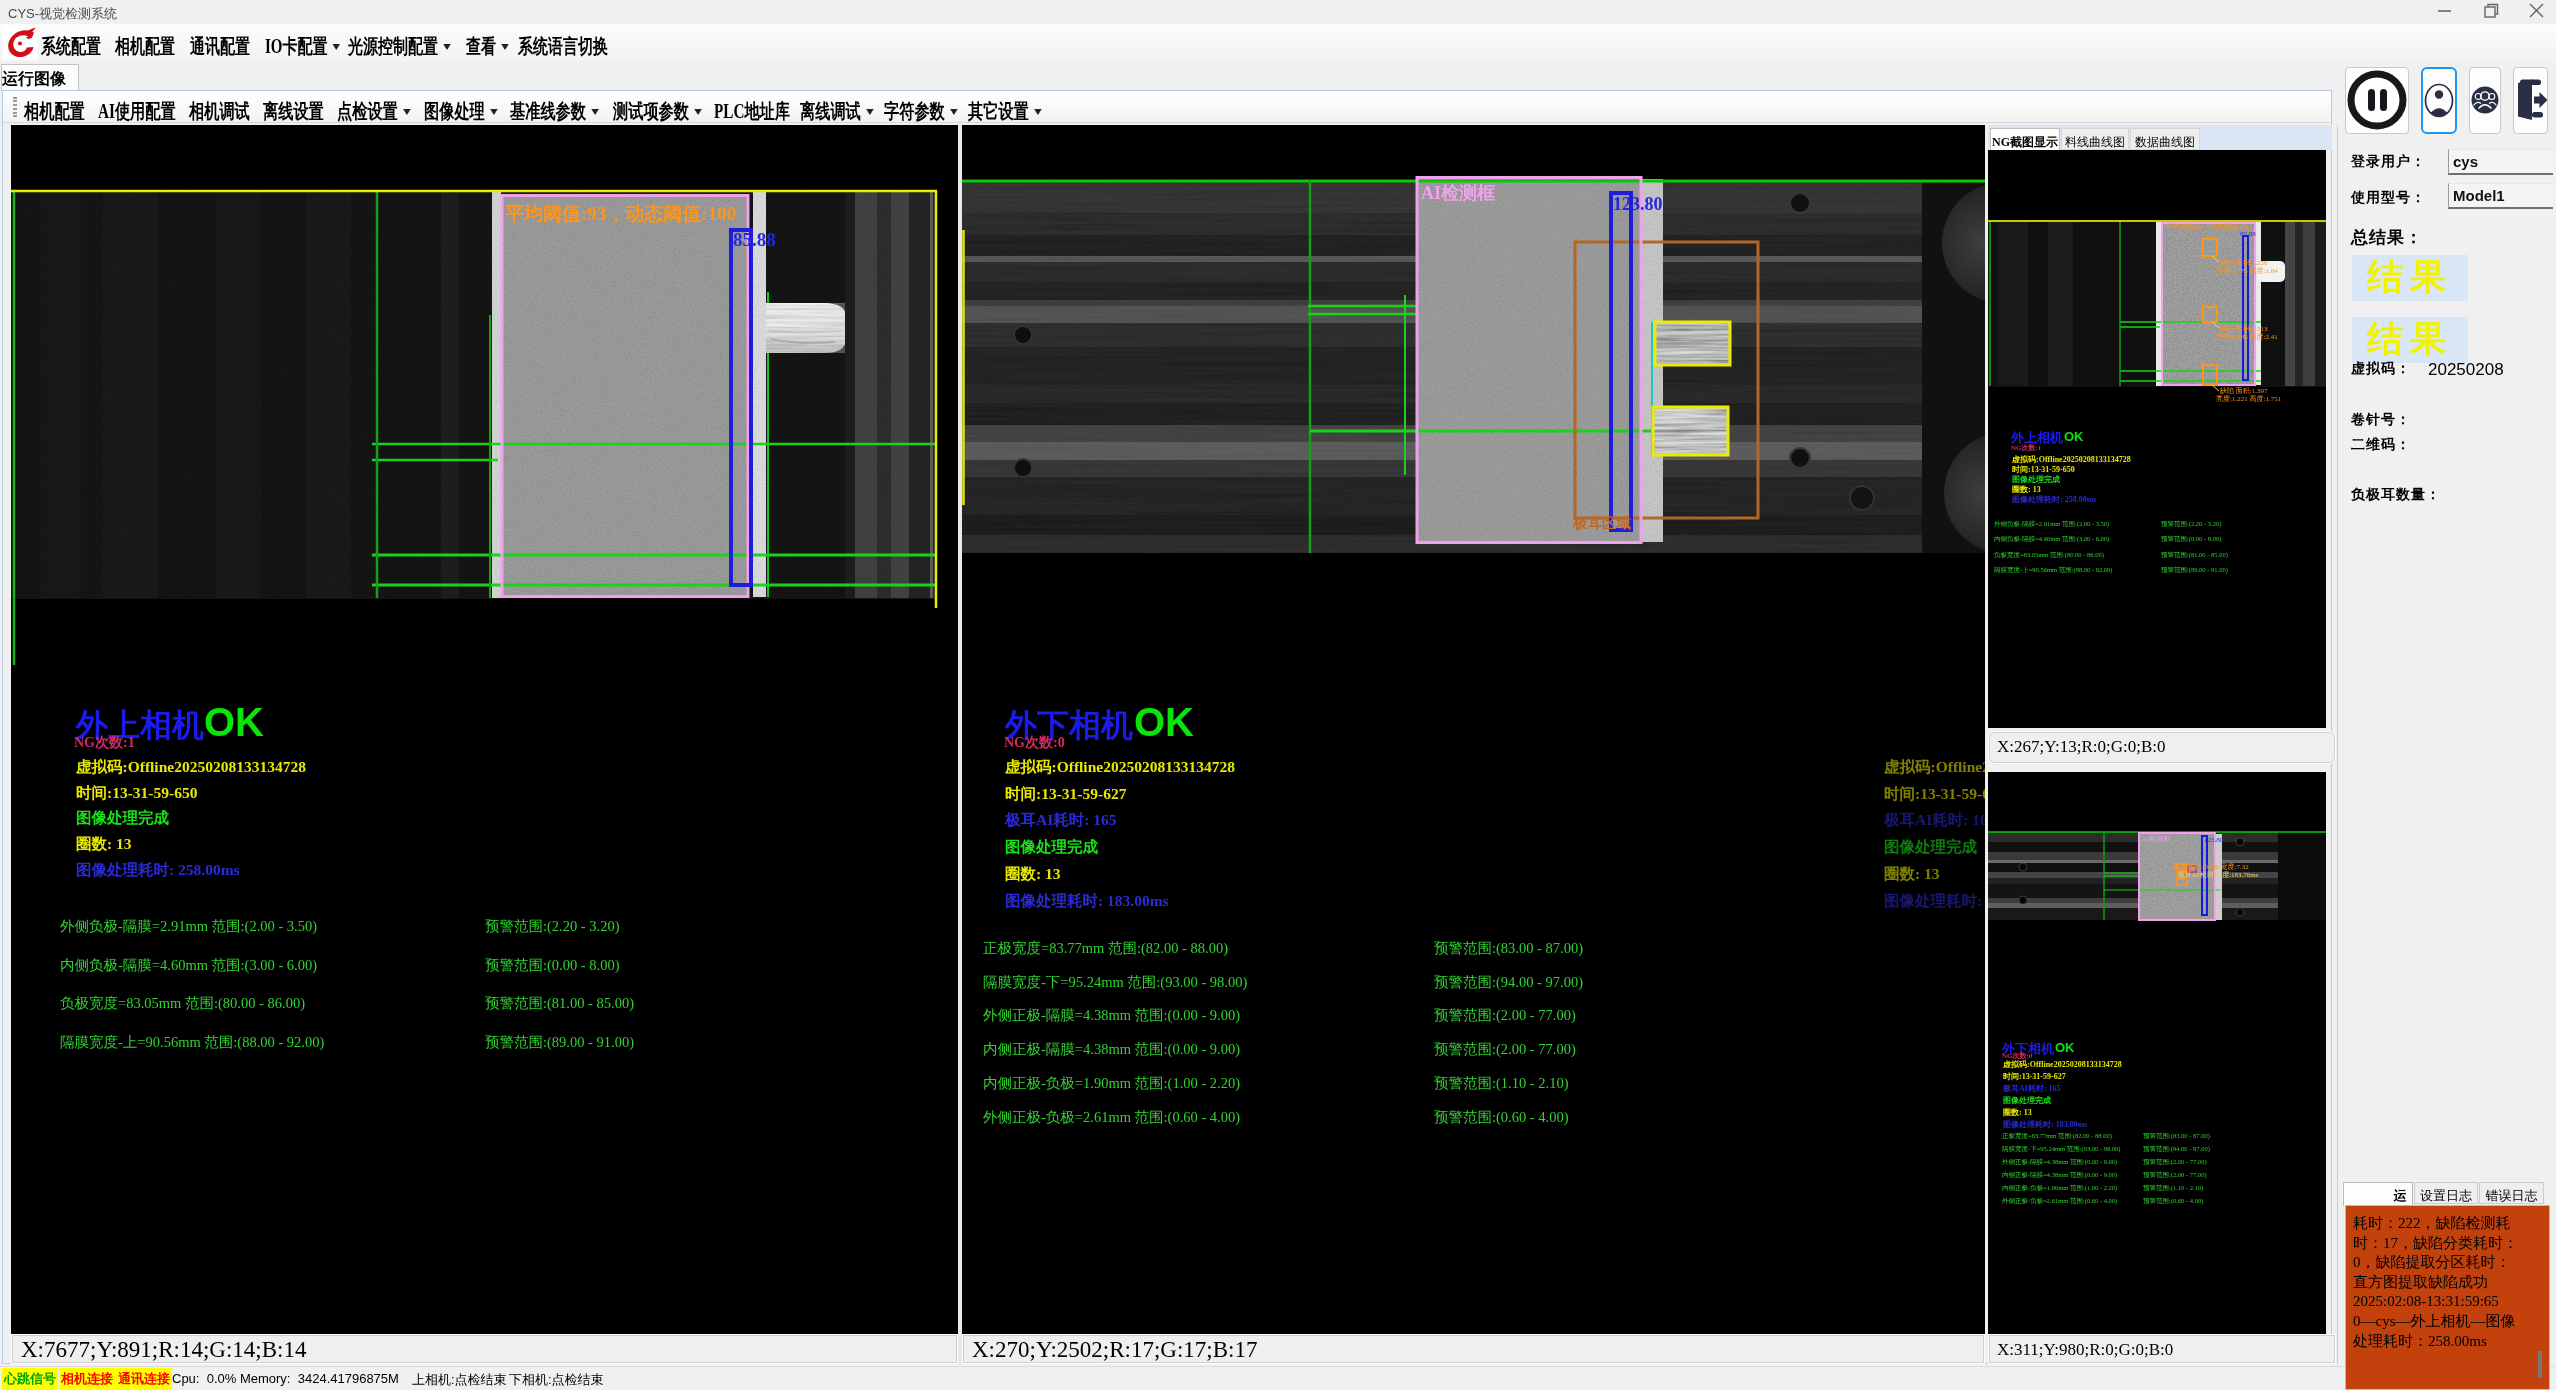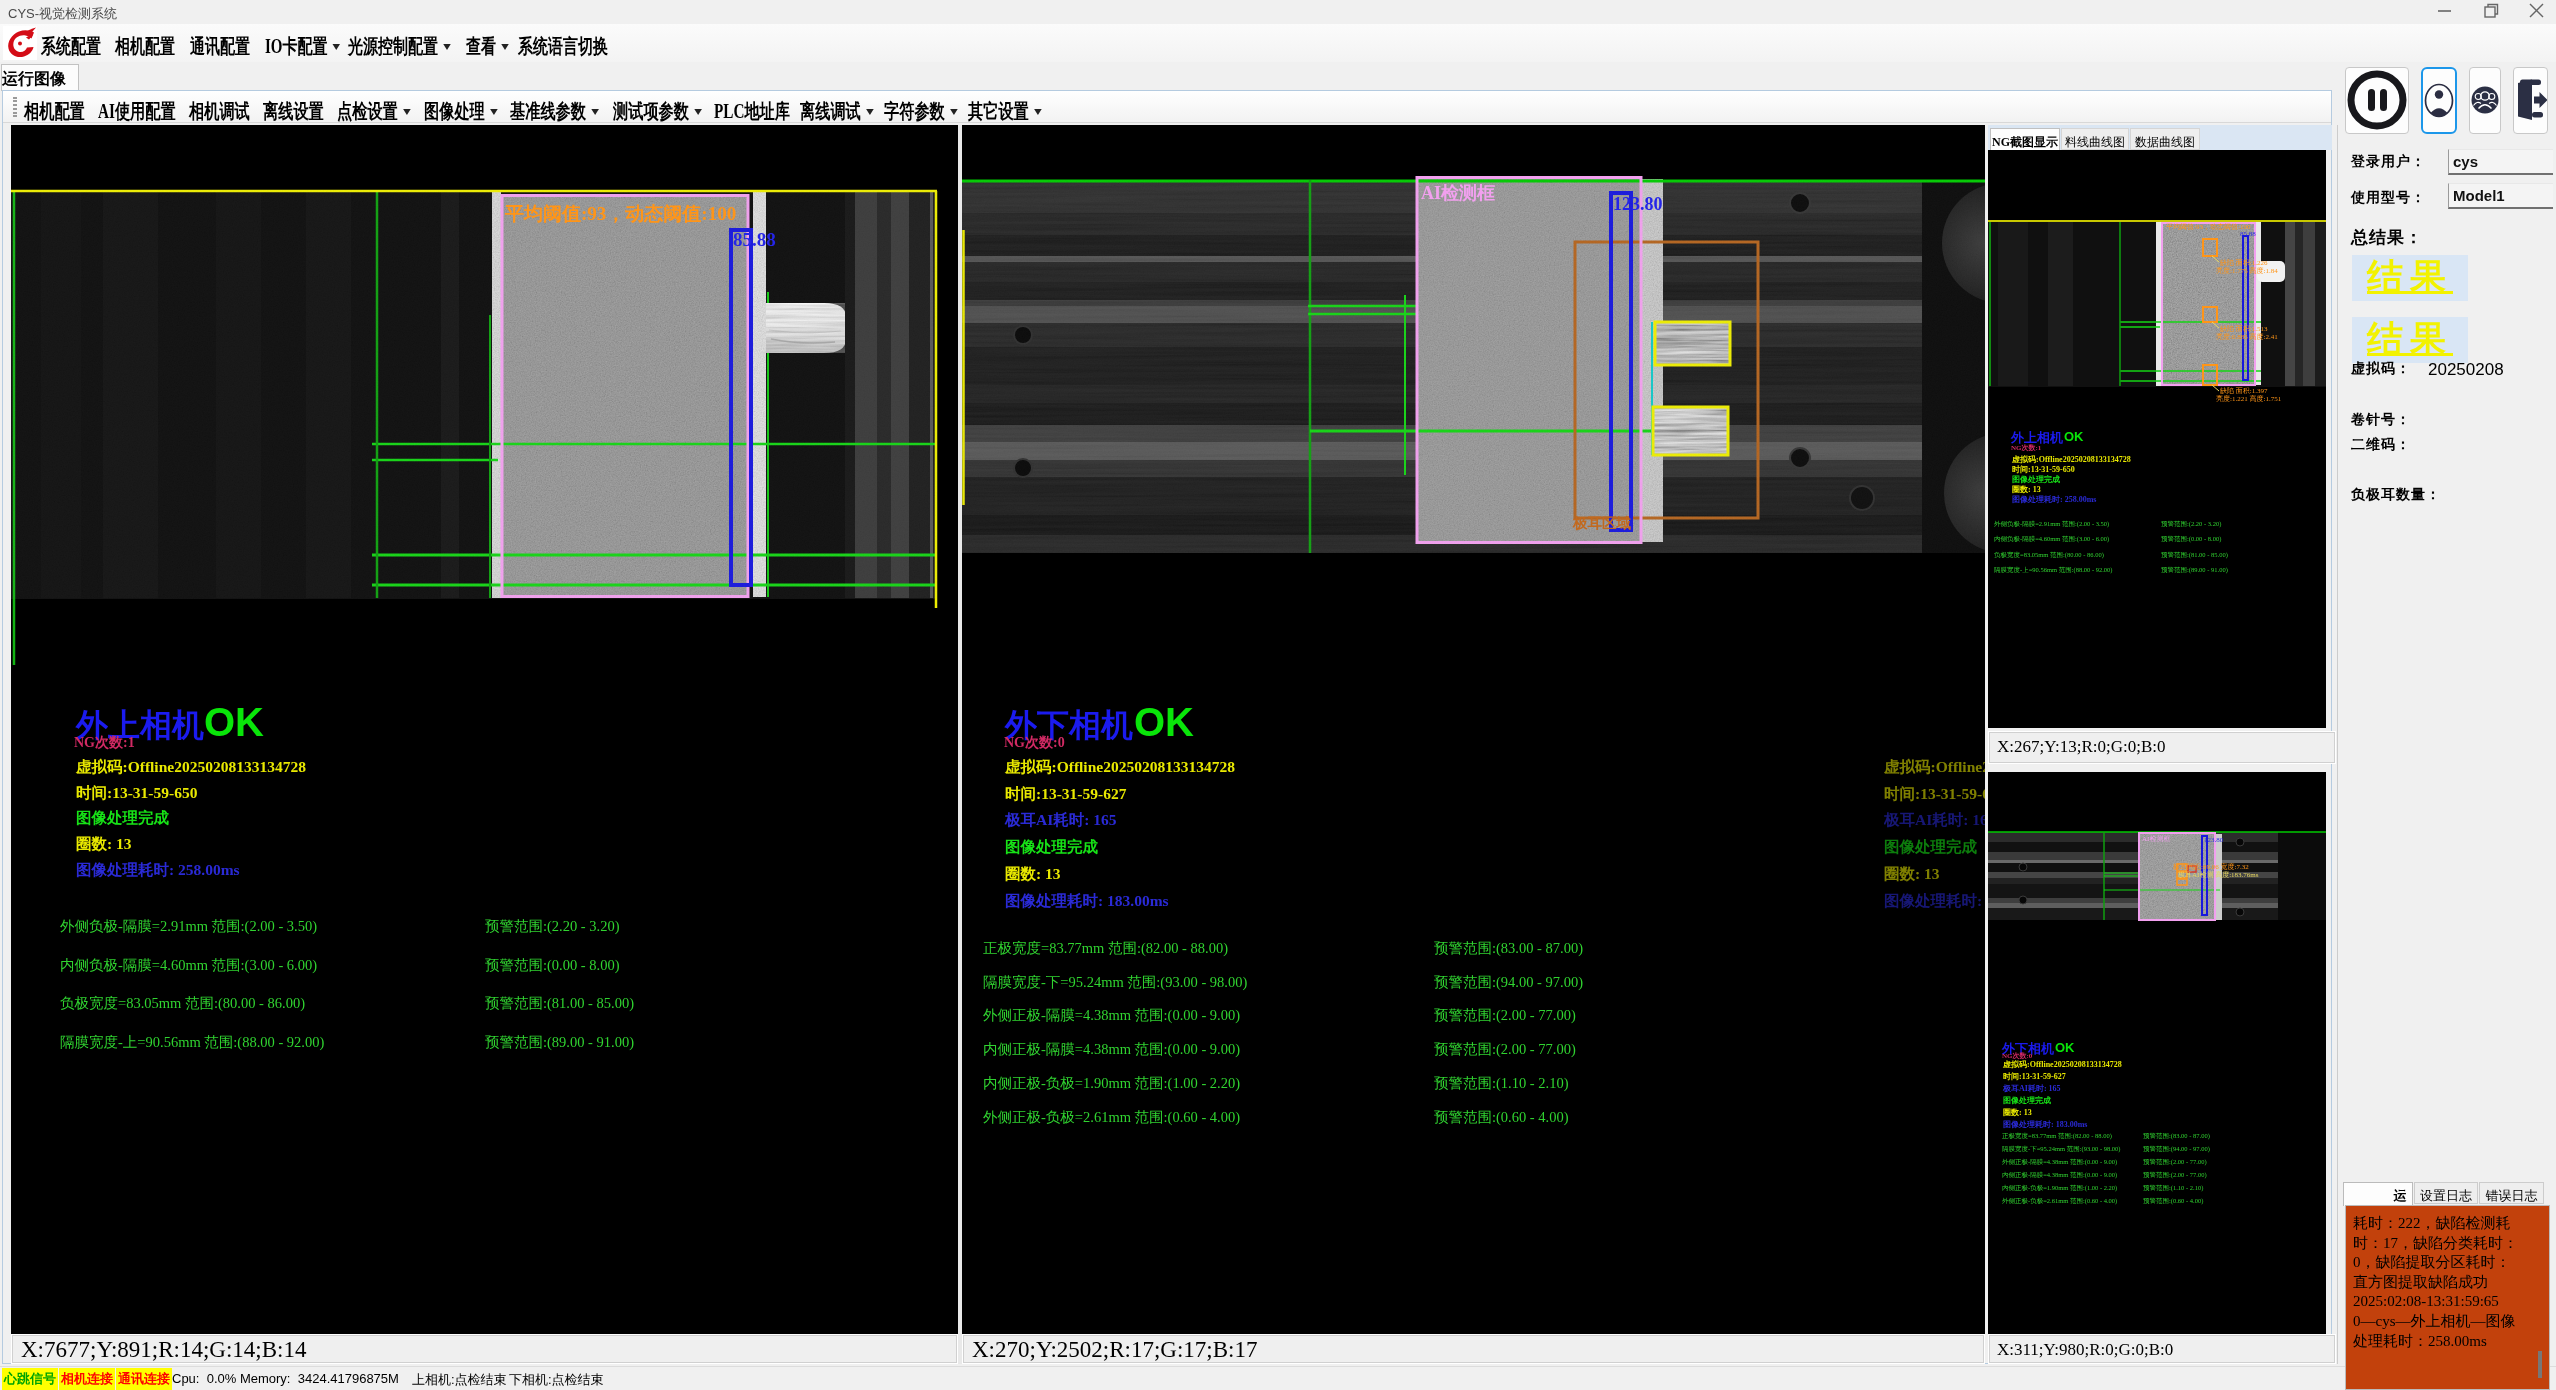--- a/index.html
+++ b/index.html
@@ -53,21 +53,21 @@
   #ghost-rows { opacity:0.55; }
 
   
   #side-tabstrip { left:1988px; top:125px; width:344px; height:25px; background:#dae6f3; }
   .side-tab { top:128px; height:22px; font-family:"Liberation Serif", serif; font-size:12px; text-align:center; padding-top:5px; }
   #side-tab-0 { left:1990px; width:70px; background:#fdfdfd; border:1px solid #c0c0c0; border-bottom:none; font-weight:bold; }
   #side-tab-1 { left:2061px; width:68px; background:#eeeeee; border:1px solid #d5d5d5; }
   #side-tab-2 { left:2130px; width:70px; background:#eeeeee; border:1px solid #d5d5d5; }
   #thumb1 { left:1988px; top:150px; width:338px; height:578px; background:#000; overflow:hidden; }
   #thumb2 { left:1988px; top:772px; width:338px; height:562px; background:#000; overflow:hidden; }
-  #sidebar-bar1 { left:1988px; top:731px; width:348px; height:33px; }
+  #sidebar-bar1 { left:1988px; top:731px; width:348px; height:33px;border-radius:7px; }
   #sidebar-bar2 { left:1988px; top:1334px; width:348px; height:30px; }
   .sidebar-bar { position:absolute; background:#efefef; border:1px solid #ffffff; box-shadow:0 0 0 1px #d0d0d0 inset; }
   .sidebar-bar div { position:absolute; left:8px; top:5px; font-family:"Liberation Serif", serif; font-size:17px; color:#000; white-space:pre; }
   #side-divider { left:2337px; top:125px; width:1px; height:1239px; background:#cccccc; }
 
   .t1row { position:absolute; white-space:pre; font-family:"Liberation Serif", serif; font-weight:bold; font-size:8px; }
   .t1m   { position:absolute; white-space:pre; font-family:"Liberation Serif", serif; font-size:6.5px; color:#30d330; }
   .t1d   { position:absolute; white-space:pre; font-family:"Liberation Serif", serif; font-size:7px; color:#ff9518; }
 
   
@@ -75,21 +75,21 @@
   #btn-pause { left:2345px; width:64px; }
   #btn-user  { left:2421px; width:36px; border:2px solid #1c97ea; border-radius:6px; }
   #btn-users { left:2469px; width:32px; }
   #btn-exit  { left:2513px; width:35px; }
 
   .rc-label { position:absolute; font-family:"Liberation Serif", serif; font-weight:bold; font-size:14px; color:#000; letter-spacing:1px; white-space:pre; }
   .rc-input { position:absolute; background:#f4f4f4; border-left:1px solid #9a9a9a; border-bottom:2px solid #707070; border-top:1px solid #e8e8e8; }
   .rc-input div { position:absolute; left:4px; top:3px; font-family:"Liberation Sans", sans-serif; font-weight:bold; font-size:15px; color:#111; }
   #login-input { left:2448px; top:149px; width:105px; height:26px; }
   #model-input { left:2448px; top:183px; width:105px; height:26px; }
-  .result-box { position:absolute; left:2352px; width:116px; height:46px; background:#d9e6f5; color:#f2f200; font-family:"Liberation Serif", serif; font-weight:bold; font-size:36px; text-align:center; letter-spacing:7px; line-height:45px;text-decoration:underline; }
+  .result-box { position:absolute; left:2352px; width:116px; height:46px; background:#d9e6f5; color:#f2f200; font-family:"Liberation Serif", serif; font-weight:bold; font-size:36px; text-align:center; letter-spacing:7px; line-height:45px; }
   #result-box-0 { top:255px; } #result-box-1 { top:317px; }
 
   
   .log-tab { position:absolute; top:1182px; height:22px; font-family:"Liberation Serif", serif; font-size:13px; text-align:center; padding-top:4px; }
   #log-tab-0 { left:2343px; width:70px; background:#fdfdfd; border:1px solid #bbb; border-bottom:none; font-weight:bold; height:24px;padding-left:44px; }
   #log-tab-1 { left:2414px; width:64px; background:#eee; border:1px solid #ccc; }
   #log-tab-2 { left:2479px; width:65px; background:#eee; border:1px solid #ccc; }
   #log-box { left:2345px; top:1205px; width:205px; height:185px; background:#c2410c; border:1px solid #bbb; overflow:hidden; z-index:3; }
   .log-line { position:absolute; left:7px; font-family:"Liberation Serif", serif; font-size:15px; color:#000; white-space:pre; }
   #log-scroll { left:2538px; top:1351px; width:4px; height:27px; background:#777; z-index:4; }

